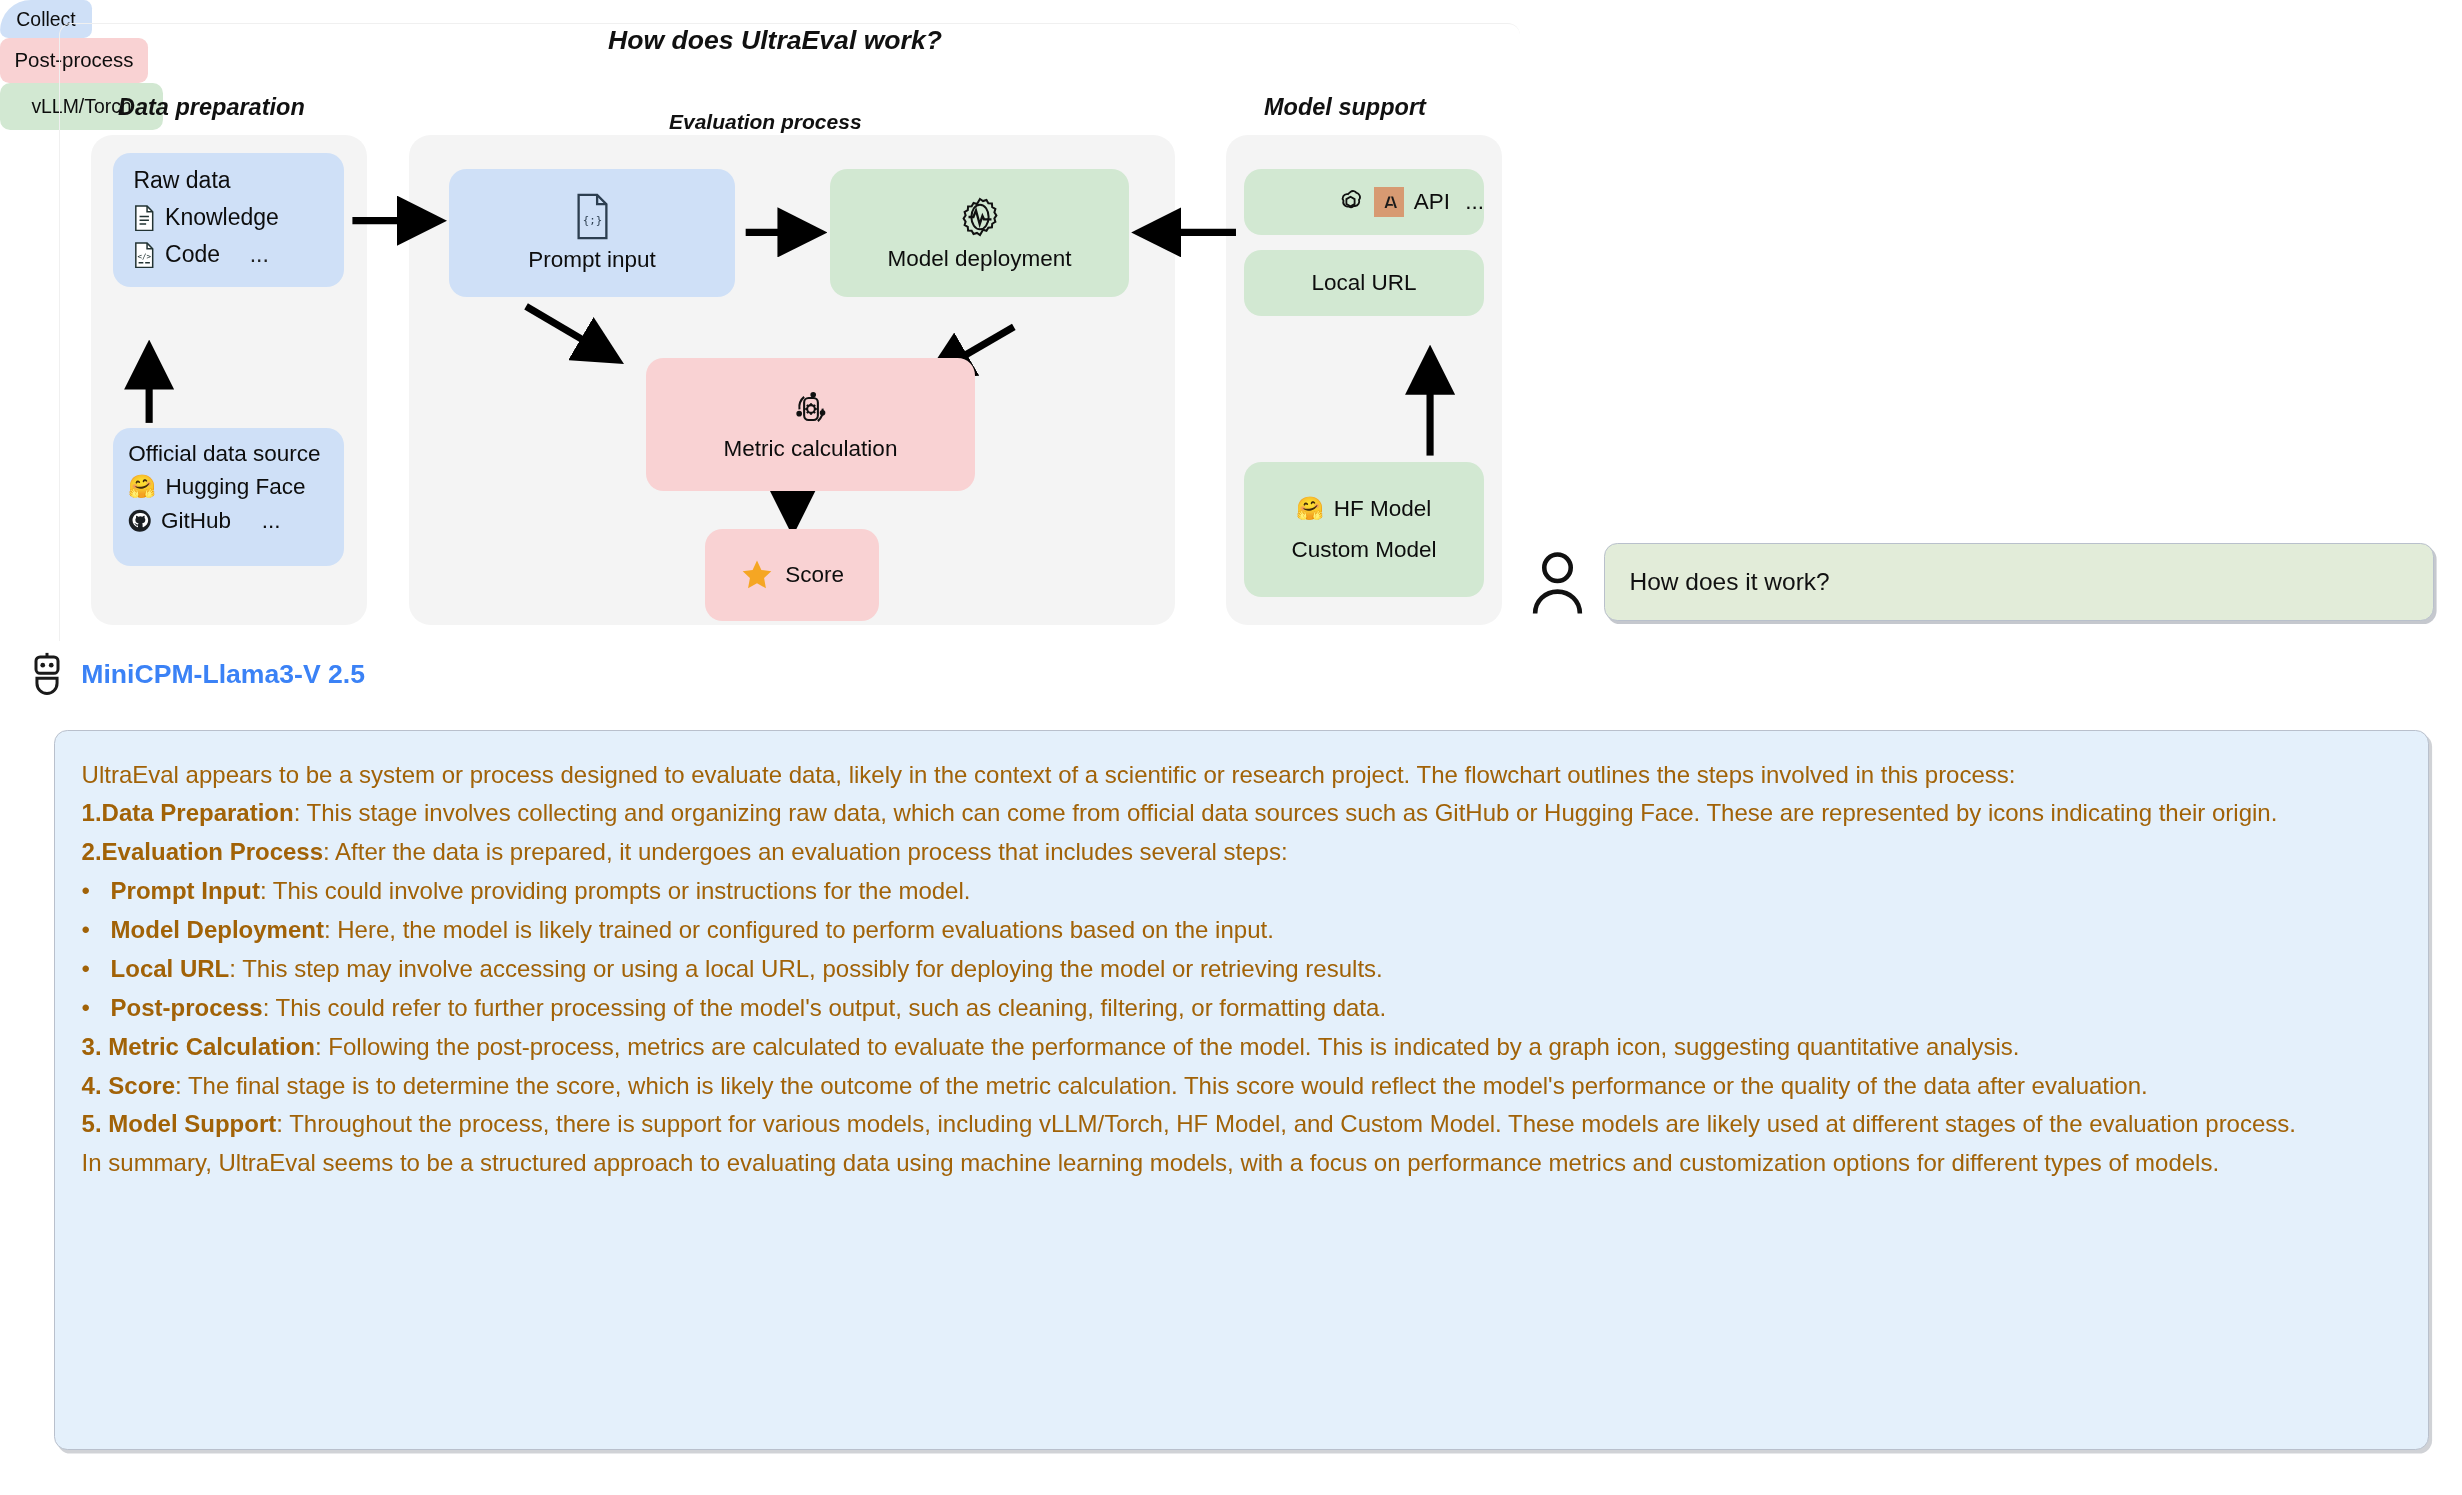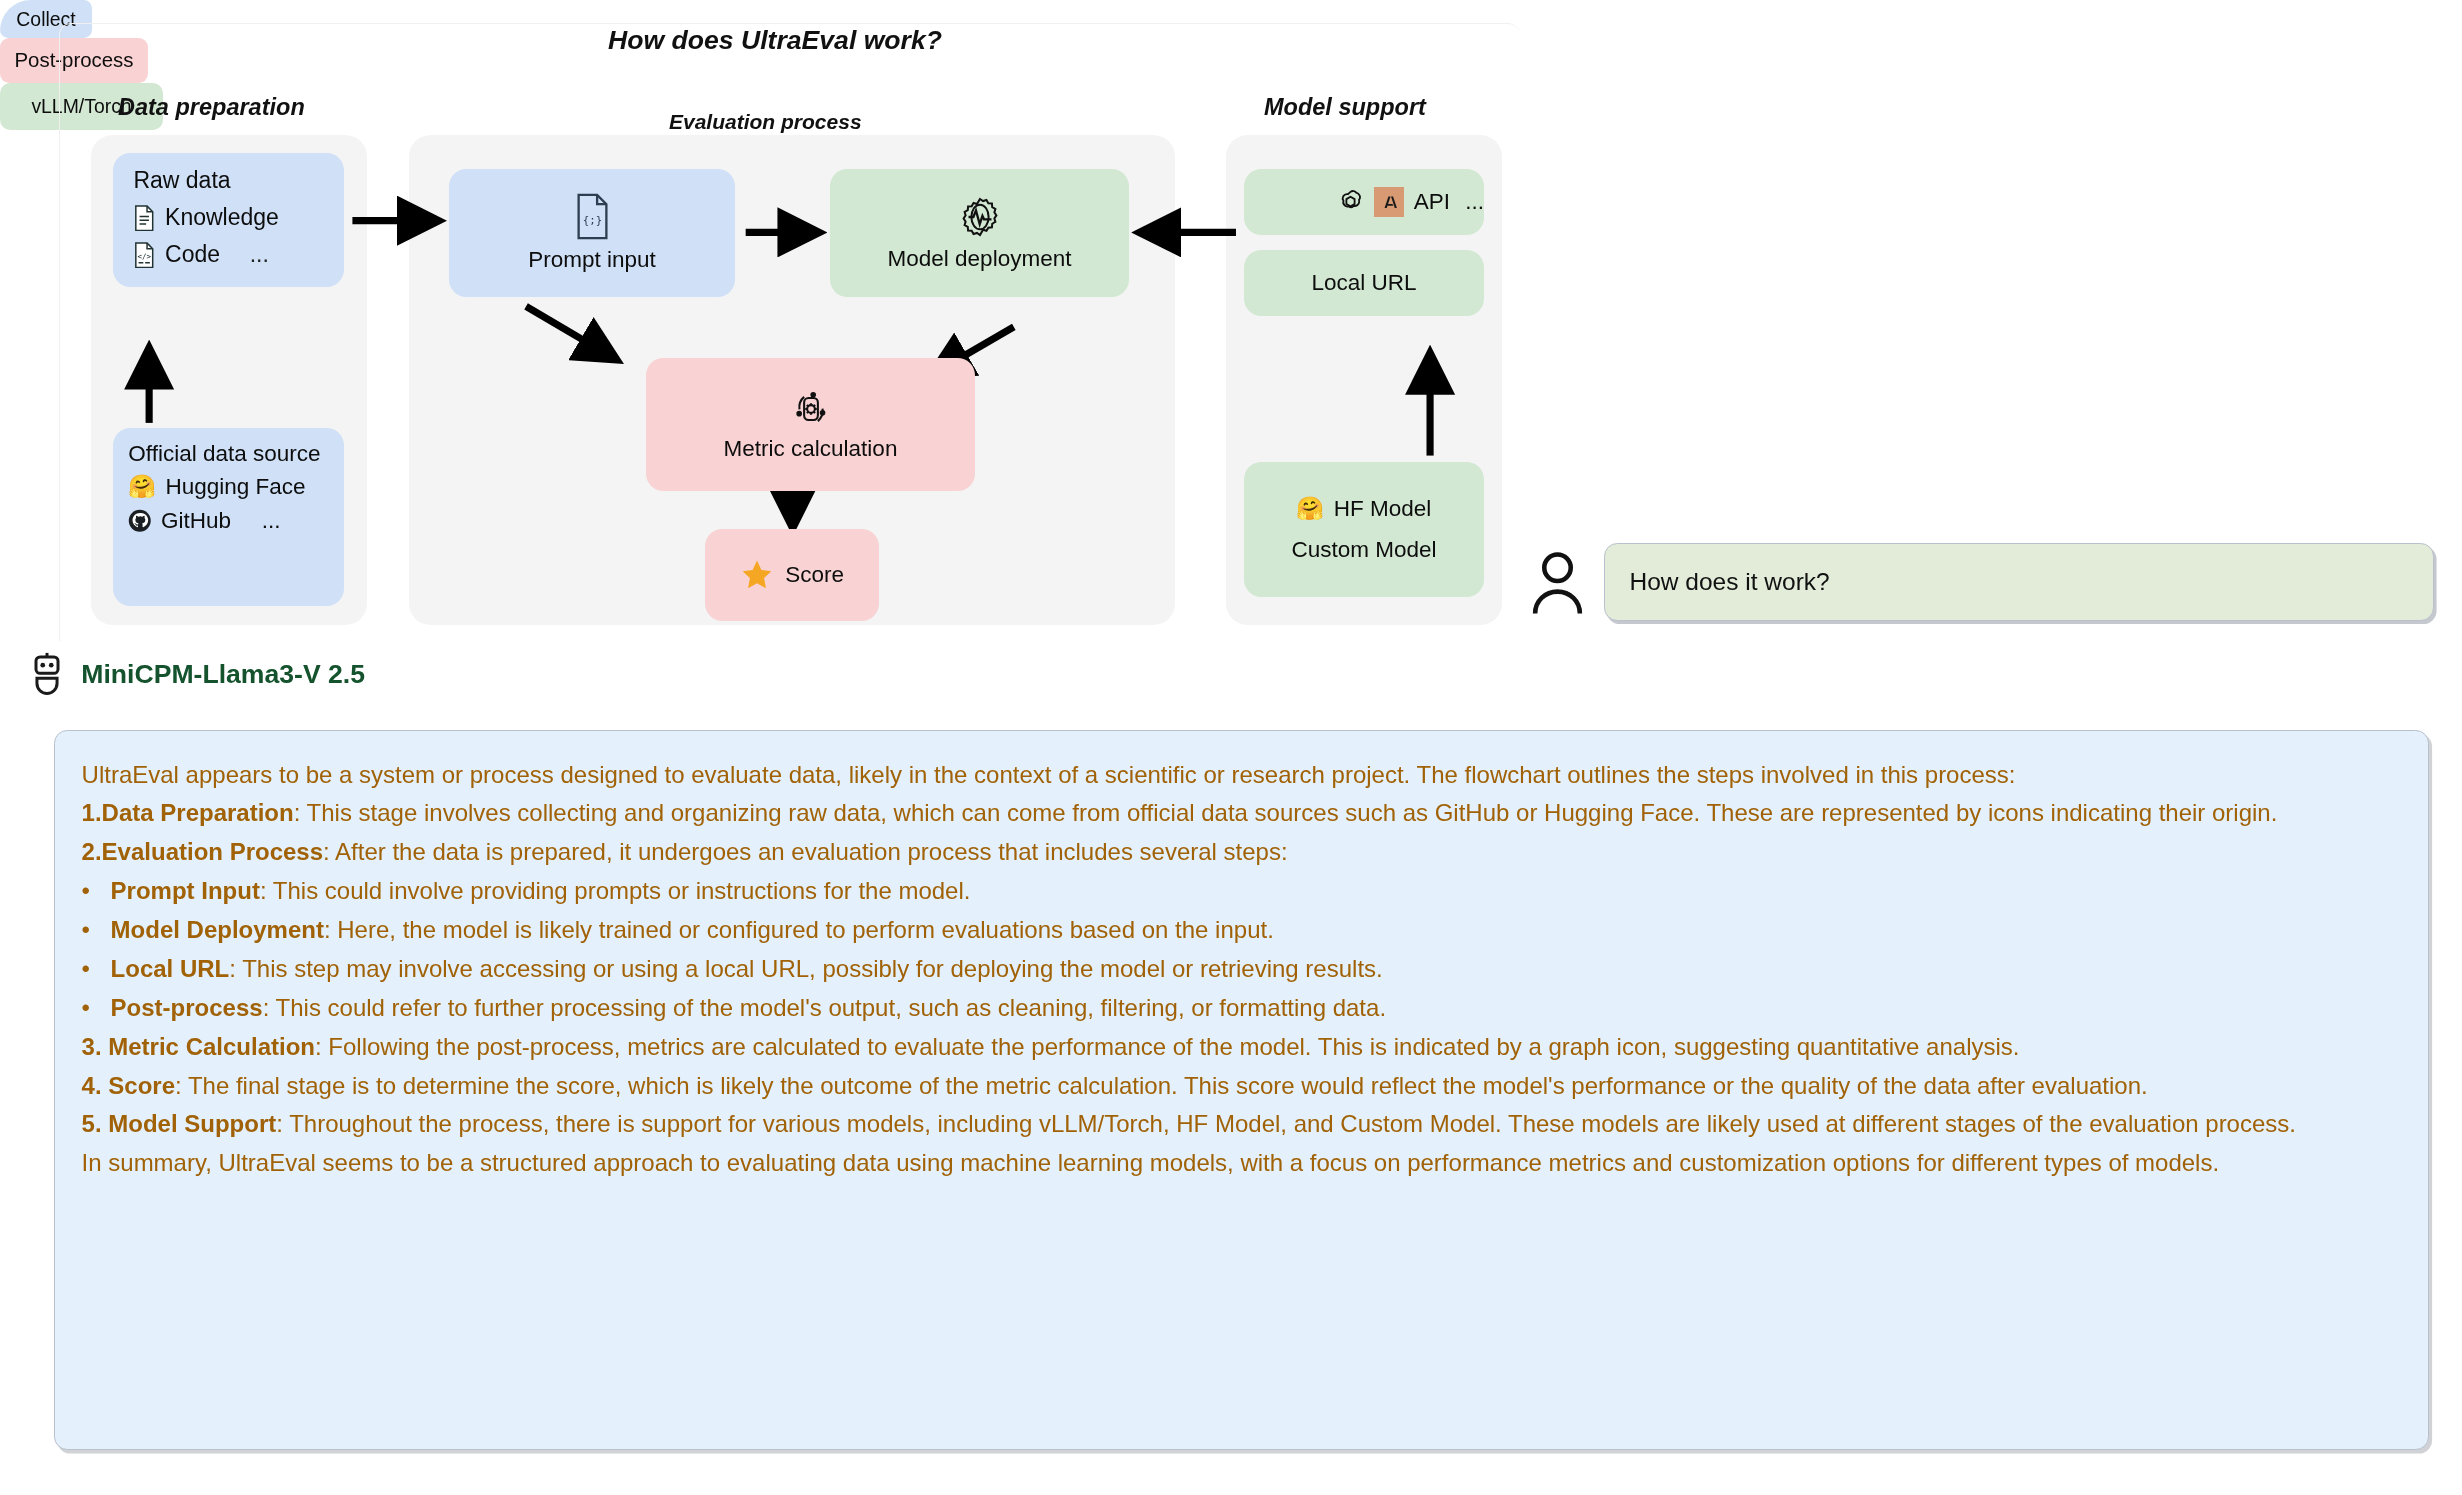--- a/index.html
+++ b/index.html
@@ -46,21 +46,21 @@
 
   .node-label{font-size:22.5px;color:#0d0d0d;white-space:nowrap;}
   .row{display:flex;align-items:center;gap:9.2px;}
   .ico{display:inline-flex;align-items:center;justify-content:center;}
 
   
   #node-rawdata{left:113px;top:153px;width:231px;height:134px;
                 padding:14.3px 0 0 20.4px;}
   #node-rawdata .node-label{font-size:23px;}
   #node-rawdata .row{margin-top:10px;}
-  #node-official{left:113px;top:428px;width:231px;height:178px;
+  #node-official{left:113px;top:428px;width:231px;height:138px;
                  padding:13.3px 0 0 15.3px;}
   #badge-collect{left:199px;top:362px;width:92px;height:38px;
                  background:#cfe0f7;border-radius:8.2px;
                  display:flex;align-items:center;justify-content:center;}
   #badge-collect .node-label{font-size:19.4px;}
 
   
   #node-prompt{left:449px;top:169px;width:286px;height:128px;
                align-items:center;justify-content:center;}
   #node-deploy{left:830px;top:169px;width:299px;height:128px;
@@ -95,21 +95,21 @@
   #user-turn{position:absolute;left:1527px;top:534px;width:919px;height:102px;}
   #user-avatar{position:absolute;left:0;top:12.8px;width:61px;height:72px;}
   #user-bubble{position:absolute;left:77px;top:9.2px;width:830px;height:78px;
       background:#e2ecd9;border:1.5px solid #b9c0cc;border-radius:13.3px;
       box-shadow:2.6px 3.1px 0 rgba(150,155,165,.55);
       display:flex;align-items:center;padding-left:24.5px;box-sizing:border-box;}
   #user-bubble span{font-size:24.5px;color:#111;}
 
   #assistant-head{position:absolute;left:28px;top:651px;
       display:flex;align-items:center;gap:15.3px;}
-  #assistant-name{font-size:26.6px;font-weight:bold;color:#14532d;text-align:right;}
+  #assistant-name{font-size:26.6px;font-weight:bold;color:#3b82f6;text-align:right;}
 
   #assistant-bubble{position:absolute;left:54px;top:730px;
       width:2375px;height:720px;background:#e4f0fb;
       border:1.5px solid #b9c0cc;border-radius:13.3px;
       box-shadow:3.1px 3.6px 0 rgba(150,155,165,.45);
       box-sizing:border-box;padding:24.5px 26.6px 0 26.6px;}
   #assistant-bubble p{margin:0;font-size:24px;line-height:1.62;color:#a16207;}
   #assistant-bubble p.bullet{padding-left:32px;text-indent:0;}
   #assistant-bubble p.bullet .dot{display:inline-block;width:29px;margin-left:-32px;}
   #assistant-bubble b{font-weight:bold;}

